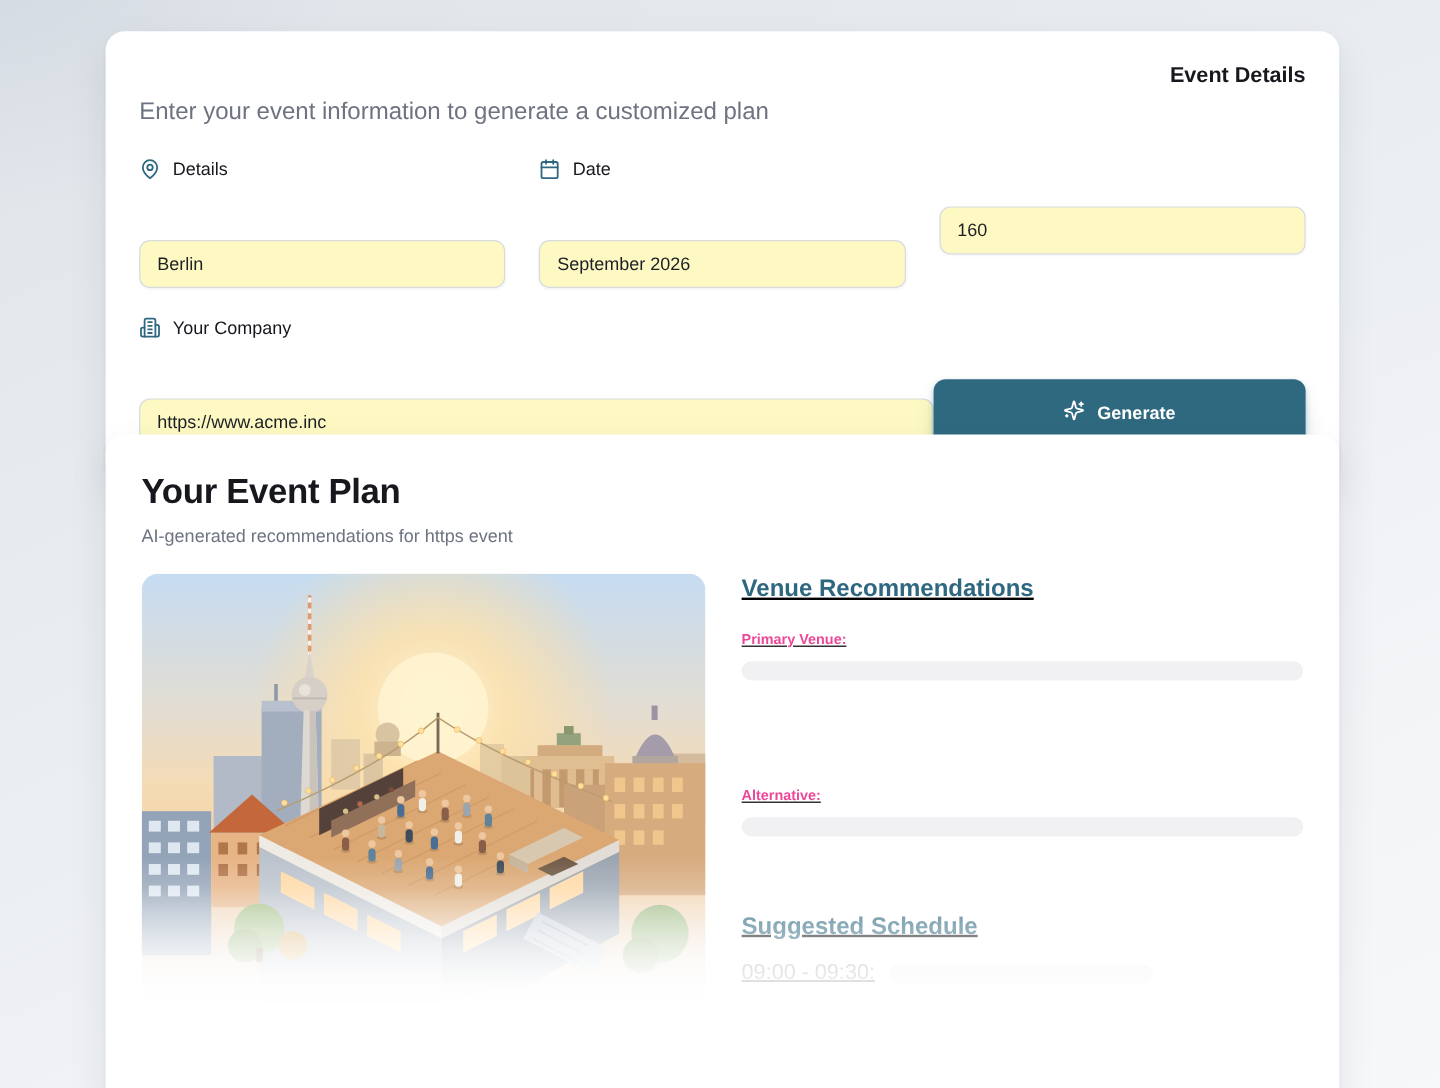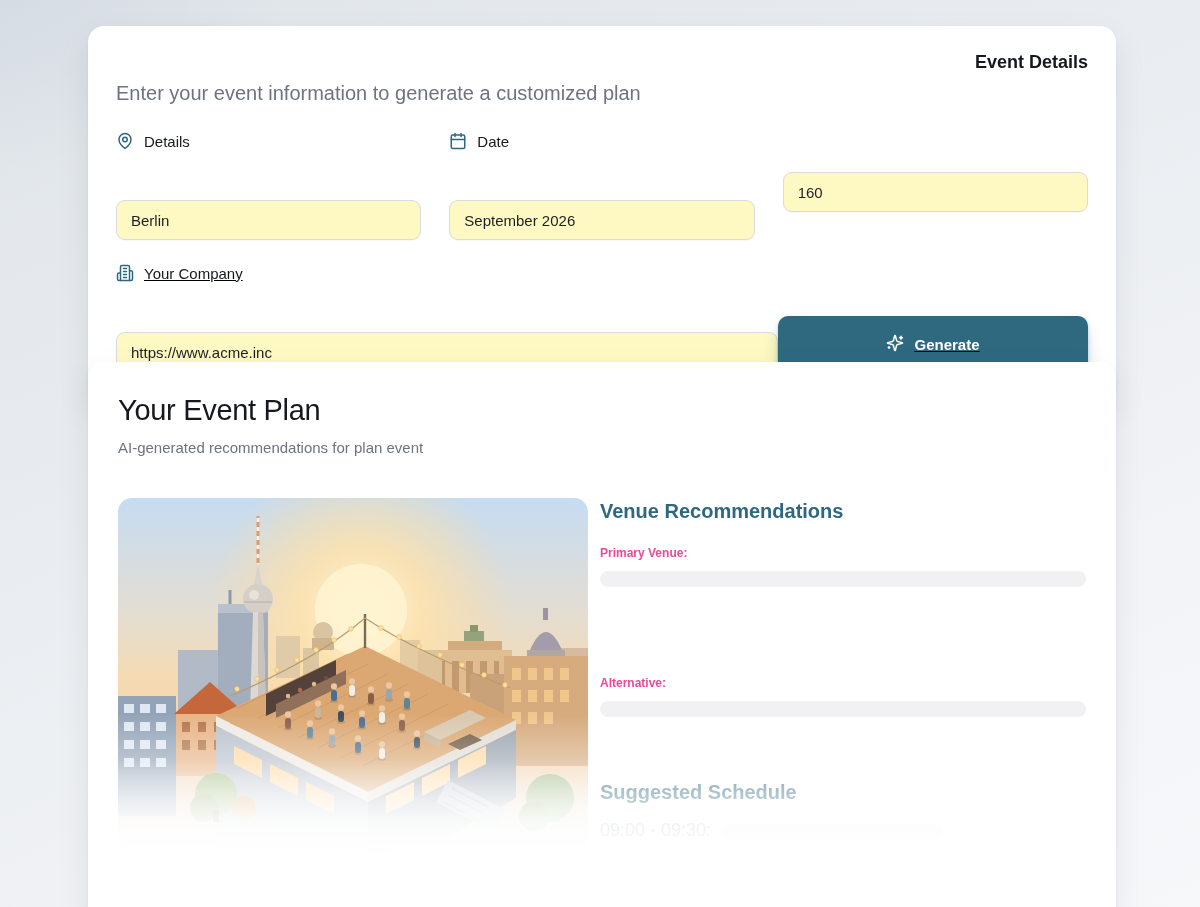--- a/index.html
+++ b/index.html
@@ -20,31 +20,31 @@
   .details-title{margin:0;font-size:18px;font-weight:700;color:#16181d;text-align:right;}
   .details-sub{margin:9px 0 0;font-size:20px;color:#6d7380;}
   .fields-grid{margin-top:27px;display:grid;grid-template-columns:repeat(3,1fr);gap:28px;}
   .field-label{display:flex;align-items:center;gap:10px;font-size:15px;font-weight:500;color:#16181d;margin-bottom:10px;}
   .field-label .ic{display:flex;align-items:center;}
   .text-input{
     width:100%;box-sizing:border-box;height:40px;border:1px solid #d8dbe0;border-radius:9px;
     padding:0 14px;font:15px "Liberation Sans",sans-serif;color:#1c2026;background:#fef9c3;
     box-shadow:0 1px 2px rgba(16,24,40,.04);outline:none;margin-top:40px;
   }
-  .row2{margin-top:24px;display:grid;grid-template-columns:1fr 310px;align-items:end;text-decoration:underline;}
+  .row2{margin-top:24px;display:grid;grid-template-columns:1fr 310px;align-items:end;}
   .generate-btn{
     height:56px;border:none;border-radius:10px;background:#2f6980;color:#fff;
     font:600 15px "Liberation Sans",sans-serif;display:flex;align-items:center;justify-content:center;gap:10px;
     cursor:pointer;box-shadow:0 10px 18px -6px rgba(47,105,128,.45),0 2px 4px rgba(47,105,128,.25);
   }
   
   #card-plan{top:362px;height:700px;padding:30px;overflow:hidden;}
-  .plan-title{margin:2px 0 0;font-size:29px;font-weight:400;color:#16181d;letter-spacing:-.3px;}
+  .plan-title{margin:2px 0 0;font-size:29px;font-weight:700;color:#16181d;letter-spacing:-.3px;}
   .plan-sub{margin:12px 0 0;font-size:15px;color:#6d7380;}
-  .plan-body{margin-top:42px;display:grid;grid-template-columns:470px 1fr;gap:12px;}
+  .plan-body{margin-top:22px;display:grid;grid-template-columns:470px 1fr;gap:30px;text-decoration:underline;}
   .illustration{width:470px;height:356px;border-radius:14px;overflow:hidden;}
   .venue-heading{margin:2px 0 0;font-size:20px;font-weight:700;color:#2e6880;}
   .venue-label{margin-top:20px;font-size:12px;font-weight:600;color:#ec4899;line-height:20px;}
   .venue-label.alt{margin-top:86px;}
   .skel{margin-top:8px;height:16px;border-radius:999px;background:#f1f1f3;}
   .schedule-heading{margin:64px 0 0;font-size:20px;font-weight:700;color:#2e6880;}
   .schedule-row{margin-top:16px;display:flex;align-items:center;gap:12px;}
   .schedule-time{font-size:18px;color:#99a0aa;}
   .schedule-skel{width:220px;height:16px;border-radius:999px;background:#f3f3f5;margin-top:2px;}
   .fade-out{
@@ -117,21 +117,21 @@
             <path d="M5 18H3"></path>
           </svg>
       </span>
       <span>Generate</span>
     </button>
   </div>
 </section>
 
 <section class="card" id="card-plan">
   <h2 class="plan-title">Your Event Plan</h2>
-  <p class="plan-sub">AI-generated recommendations for plan event</p>
+  <p class="plan-sub">AI-generated recommendations for https event</p>
 
   <div class="plan-body">
 
     <div class="illustration">
       <svg width="470" height="356" viewBox="0 0 470 356">
         <defs>
           <linearGradient id="skyG" x1="0" y1="0" x2="0" y2="1">
             <stop offset="0" stop-color="#c6dcf1"></stop>
               <stop offset=".32" stop-color="#e3ddd2"></stop>
             <stop offset=".5" stop-color="#f4dbb4"></stop>

